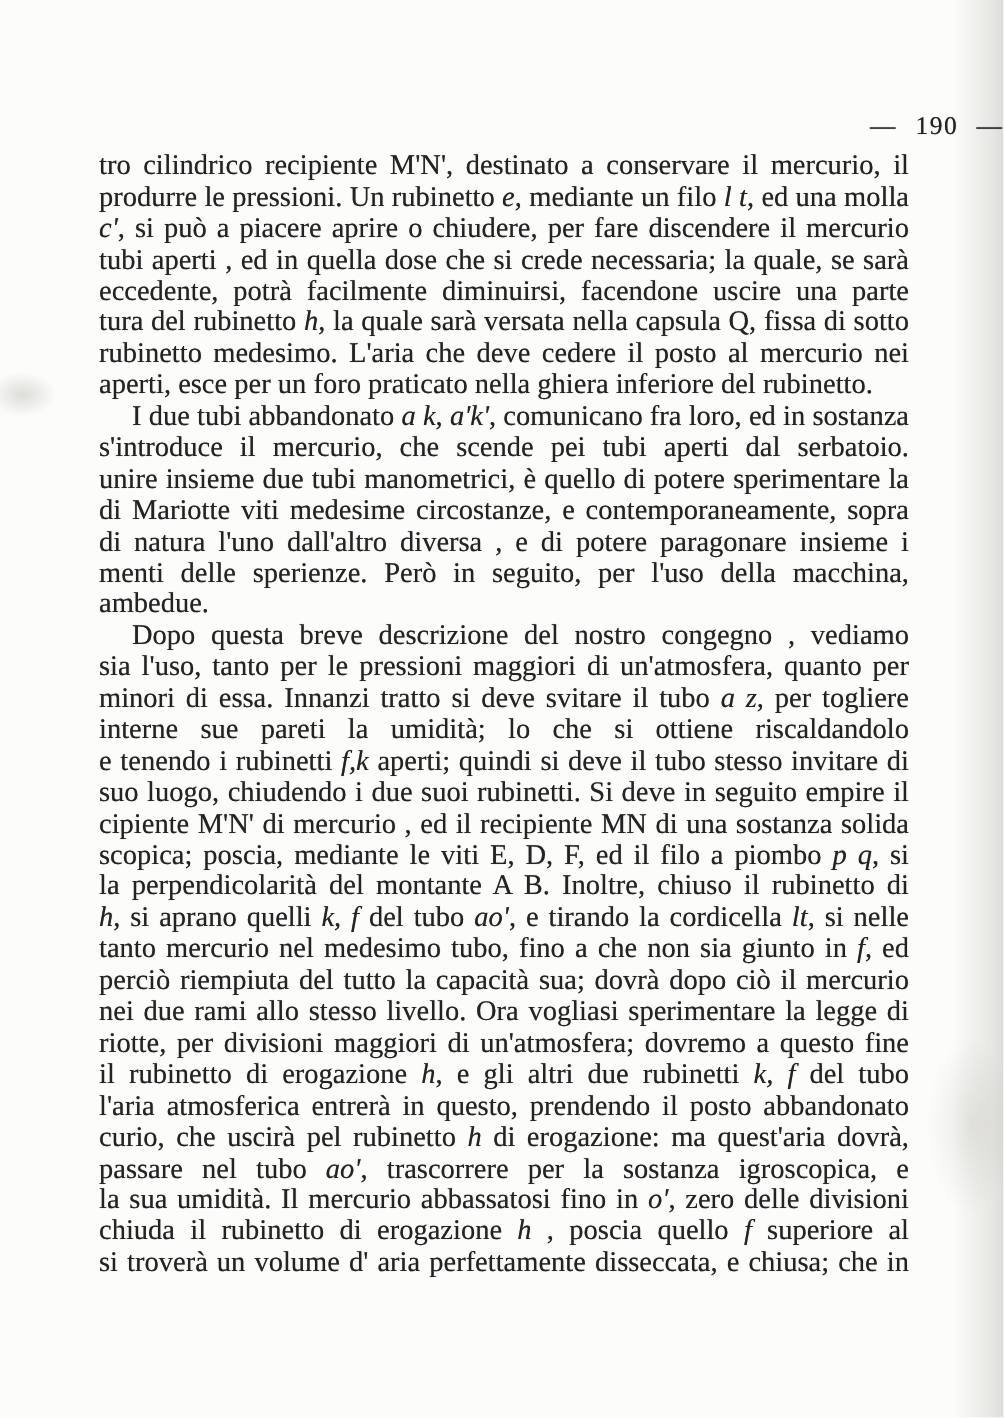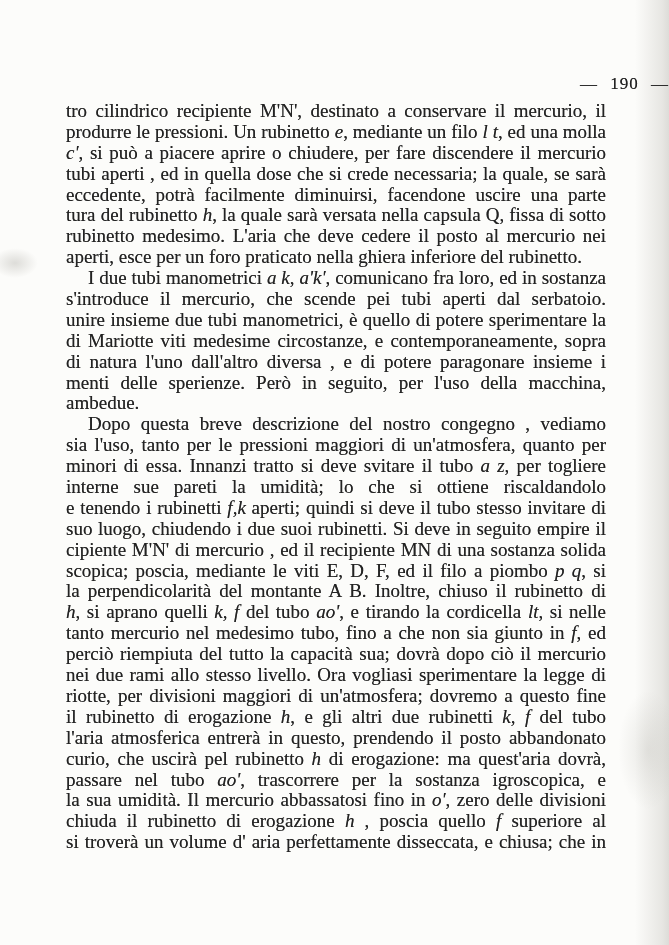--- a/index.html
+++ b/index.html
@@ -76,21 +76,21 @@
         <div class="line"><span>tro cilindrico recipiente M'N', destinato a conservare il mercurio, il quale deve</span></div>
         <div class="line"><span>produrre le pressioni. Un rubinetto </span><i>e</i><span>, mediante un filo </span><i>l t</i><span>, ed una molla</span></div>
         <div class="line"><i>c'</i><span>, si può a piacere aprire o chiudere, per fare discendere il mercurio nei</span></div>
         <div class="line"><span>tubi aperti , ed in quella dose che si crede necessaria; la quale, se sarà</span></div>
         <div class="line"><span>eccedente, potrà facilmente diminuirsi, facendone uscire una parte coll'aper-</span></div>
         <div class="line"><span>tura del rubinetto </span><i>h</i><span>, la quale sarà versata nella capsula Q, fissa di sotto il</span></div>
         <div class="line"><span>rubinetto medesimo. L'aria che deve cedere il posto al mercurio nei tubi</span></div>
         <div class="line pend"><span>aperti, esce per un foro praticato nella ghiera inferiore del rubinetto.</span></div>
       </div>
       <div class="paragraph">
-        <div class="line indent"><span>I due tubi manometrici </span><i>a k</i><span>, </span><i>a'k'</i><span>, comunicano fra loro, ed in sostanza</span></div>
+        <div class="line indent"><span>I due tubi abbandonato </span><i>a k</i><span>, </span><i>a'k'</i><span>, comunicano fra loro, ed in sostanza</span></div>
         <div class="line"><span>s'introduce il mercurio, che scende pei tubi aperti dal serbatoio. L'oggetto di</span></div>
         <div class="line"><span>unire insieme due tubi manometrici, è quello di potere sperimentare la legge</span></div>
         <div class="line"><span>di Mariotte viti medesime circostanze, e contemporaneamente, sopra due gas</span></div>
         <div class="line"><span>di natura l'uno dall'altro diversa , e di potere paragonare insieme i risulta-</span></div>
         <div class="line"><span>menti delle sperienze. Però in seguito, per l'uso della macchina, parleremo di</span></div>
         <div class="line pend"><span>ambedue.</span></div>
       </div>
       <div class="paragraph">
         <div class="line indent"><span>Dopo questa breve descrizione del nostro congegno , vediamo quale ne</span></div>
         <div class="line"><span>sia l'uso, tanto per le pressioni maggiori di un'atmosfera, quanto per quelle</span></div>

